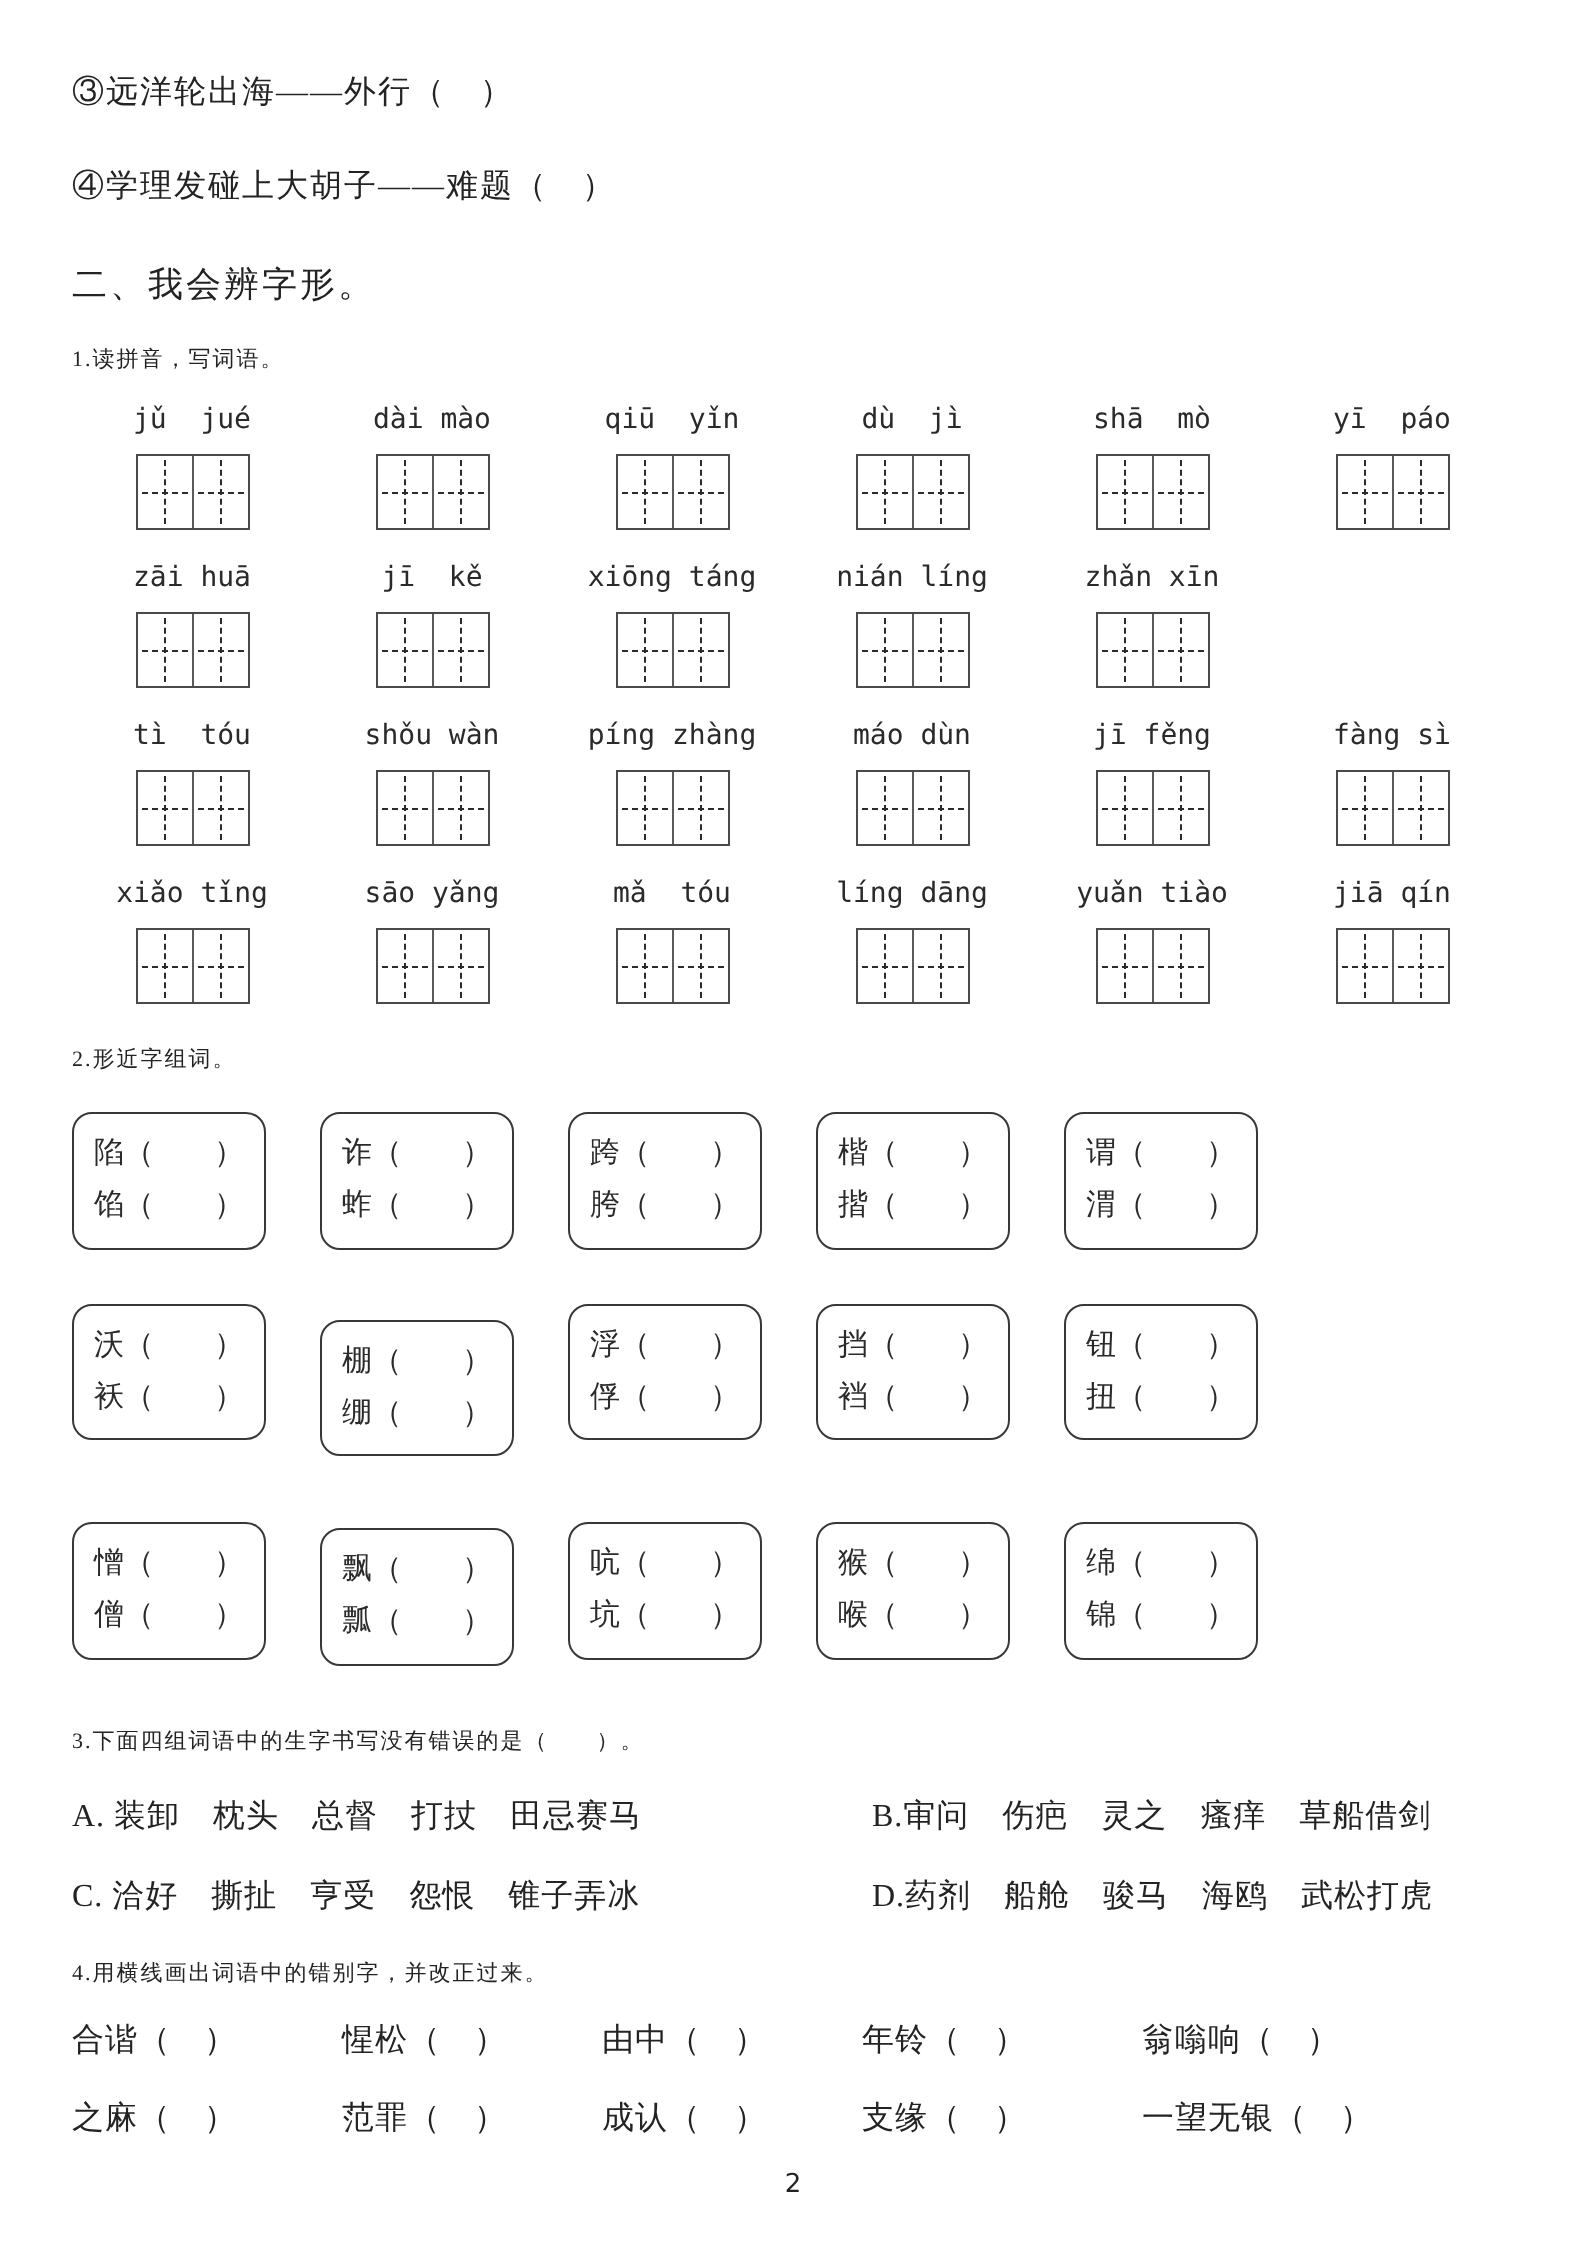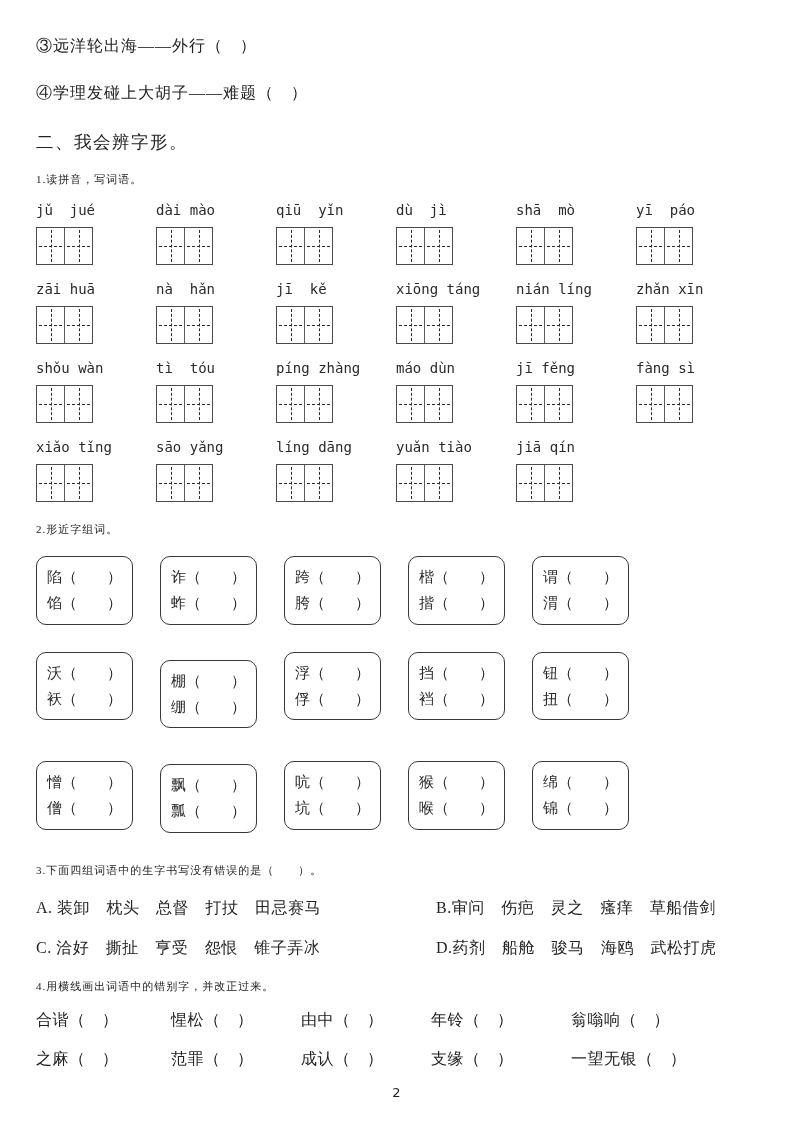--- a/index.html
+++ b/index.html
@@ -9,21 +9,21 @@
     color:#232323;
     position:relative;
     padding:36px 36px 0 36px;
   }
   .line{font-size:16px;letter-spacing:1px;margin-bottom:26px}
   .heading{font-size:17.5px;font-weight:normal;letter-spacing:1.5px;margin-bottom:18px}
   .qtitle{font-size:11px;letter-spacing:1px;margin-bottom:15px}
 
   
   .py-row{display:flex;margin-bottom:16px}
-  .py-col{flex:0 0 120px;display:flex;flex-direction:column;}
+  .py-col{flex:0 0 120px;display:flex;flex-direction:column;align-items:center}
   .py-label{
     font-family:"DejaVu Sans Mono",monospace;
     font-size:14px;white-space:pre;margin-bottom:9px;color:#2a2a2a;
   }
   .tian-box{width:57px;height:38px;border:1.6px solid #4a4a4a;display:flex;background:#fff}
   .tian-cell{flex:1;position:relative}
   .tian-cell + .tian-cell{border-left:1.4px solid #5a5a5a}
   .tian-cell::before{content:"";position:absolute;left:50%;top:2px;bottom:2px;border-left:1.3px dashed #2b2b2b}
   .tian-cell::after{content:"";position:absolute;top:50%;left:2px;right:2px;border-top:1.3px dashed #2b2b2b}
 
@@ -116,27 +116,20 @@
 
   <div class="py-row">
     <div class="py-col">
       <div class="py-label">zāi huā</div>
       <div class="tian-box">
           <div class="tian-cell"></div>
           <div class="tian-cell"></div>
         </div>
     </div>
     <div class="py-col">
-      <div class="py-label">nà  hǎn</div>
-      <div class="tian-box">
-          <div class="tian-cell"></div>
-          <div class="tian-cell"></div>
-        </div>
-    </div>
-    <div class="py-col">
       <div class="py-label">jī  kě</div>
       <div class="tian-box">
           <div class="tian-cell"></div>
           <div class="tian-cell"></div>
         </div>
     </div>
     <div class="py-col">
       <div class="py-label">xiōng táng</div>
       <div class="tian-box">
           <div class="tian-cell"></div>
@@ -154,34 +147,34 @@
       <div class="py-label">zhǎn xīn</div>
       <div class="tian-box">
           <div class="tian-cell"></div>
           <div class="tian-cell"></div>
         </div>
     </div>
   </div>
 
   <div class="py-row">
     <div class="py-col">
+      <div class="py-label">tì  tóu</div>
+      <div class="tian-box">
+          <div class="tian-cell"></div>
+          <div class="tian-cell"></div>
+        </div>
+    </div>
+    <div class="py-col">
       <div class="py-label">shǒu wàn</div>
       <div class="tian-box">
           <div class="tian-cell"></div>
           <div class="tian-cell"></div>
         </div>
     </div>
     <div class="py-col">
-      <div class="py-label">tì  tóu</div>
-      <div class="tian-box">
-          <div class="tian-cell"></div>
-          <div class="tian-cell"></div>
-        </div>
-    </div>
-    <div class="py-col">
       <div class="py-label">píng zhàng</div>
       <div class="tian-box">
           <div class="tian-cell"></div>
           <div class="tian-cell"></div>
         </div>
     </div>
     <div class="py-col">
       <div class="py-label">máo dùn</div>
       <div class="tian-box">
           <div class="tian-cell"></div>
@@ -207,20 +200,27 @@
   <div class="py-row">
     <div class="py-col">
       <div class="py-label">xiǎo tǐng</div>
       <div class="tian-box">
           <div class="tian-cell"></div>
           <div class="tian-cell"></div>
         </div>
     </div>
     <div class="py-col">
       <div class="py-label">sāo yǎng</div>
+      <div class="tian-box">
+          <div class="tian-cell"></div>
+          <div class="tian-cell"></div>
+        </div>
+    </div>
+    <div class="py-col">
+      <div class="py-label">mǎ  tóu</div>
       <div class="tian-box">
           <div class="tian-cell"></div>
           <div class="tian-cell"></div>
         </div>
     </div>
     <div class="py-col">
       <div class="py-label">líng dāng</div>
       <div class="tian-box">
           <div class="tian-cell"></div>
           <div class="tian-cell"></div>

